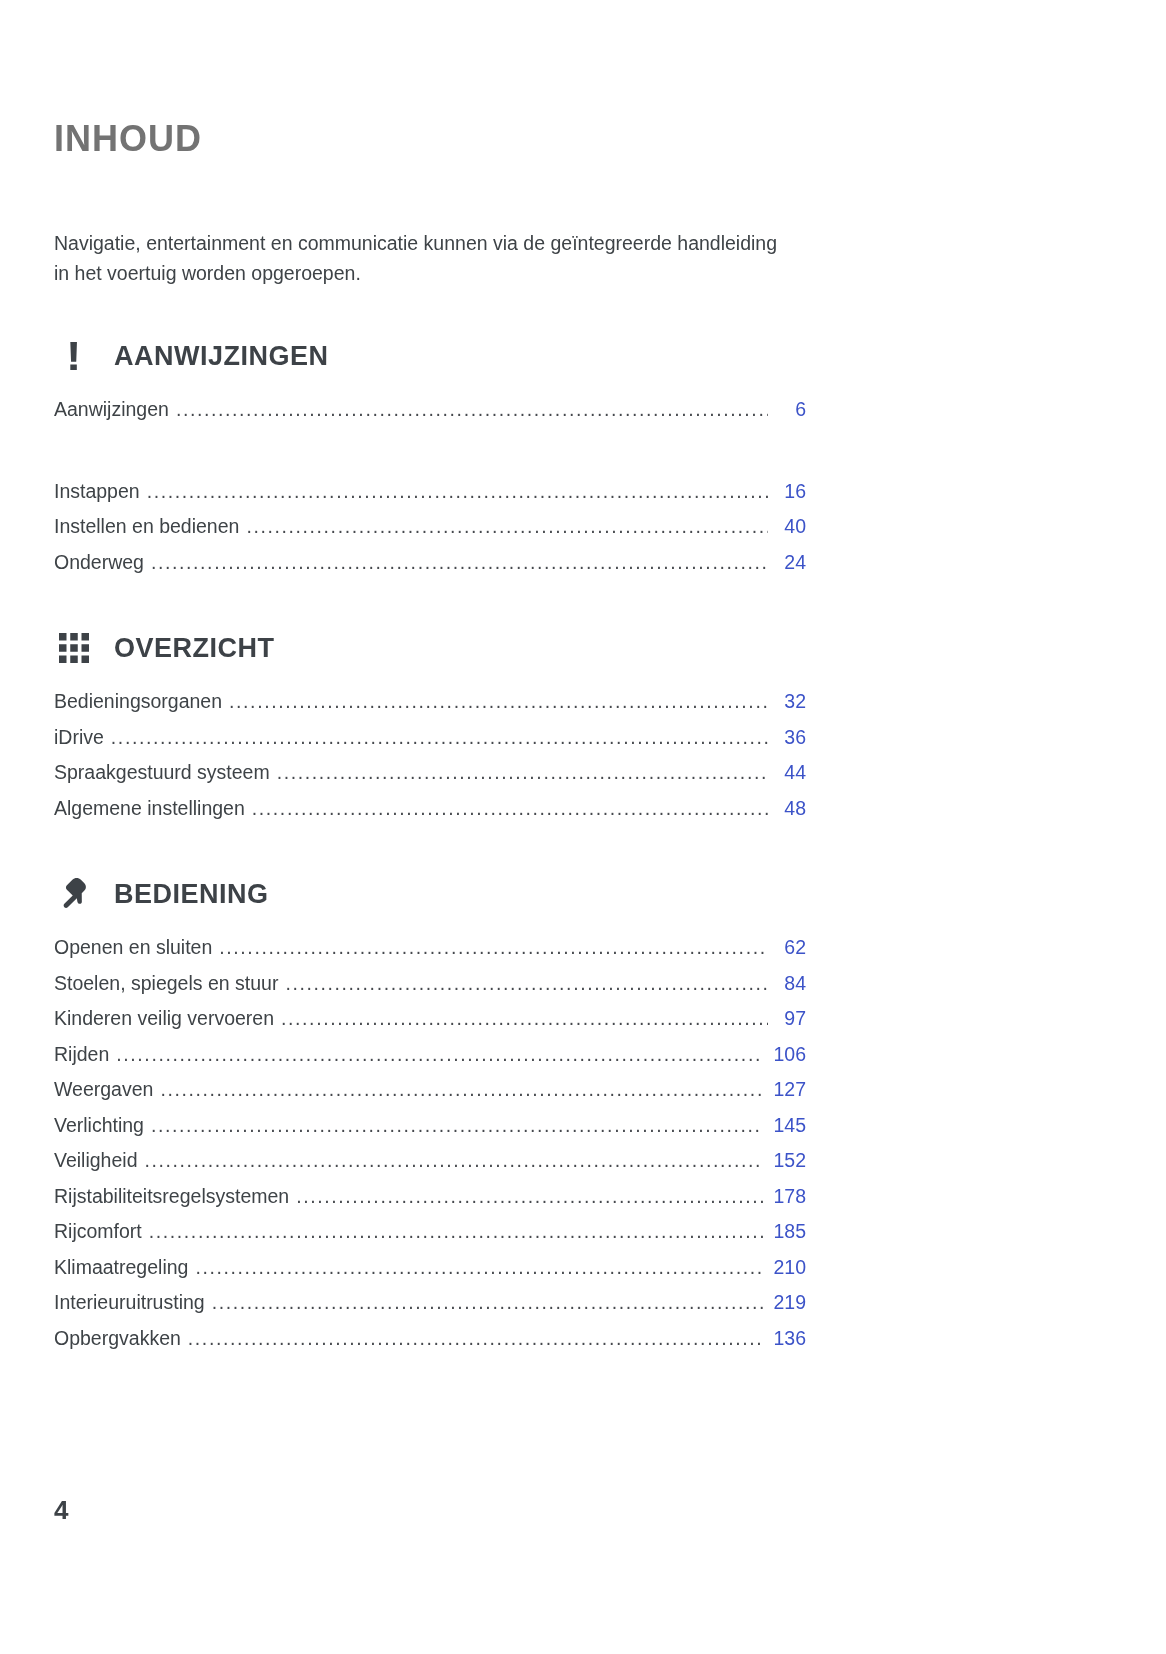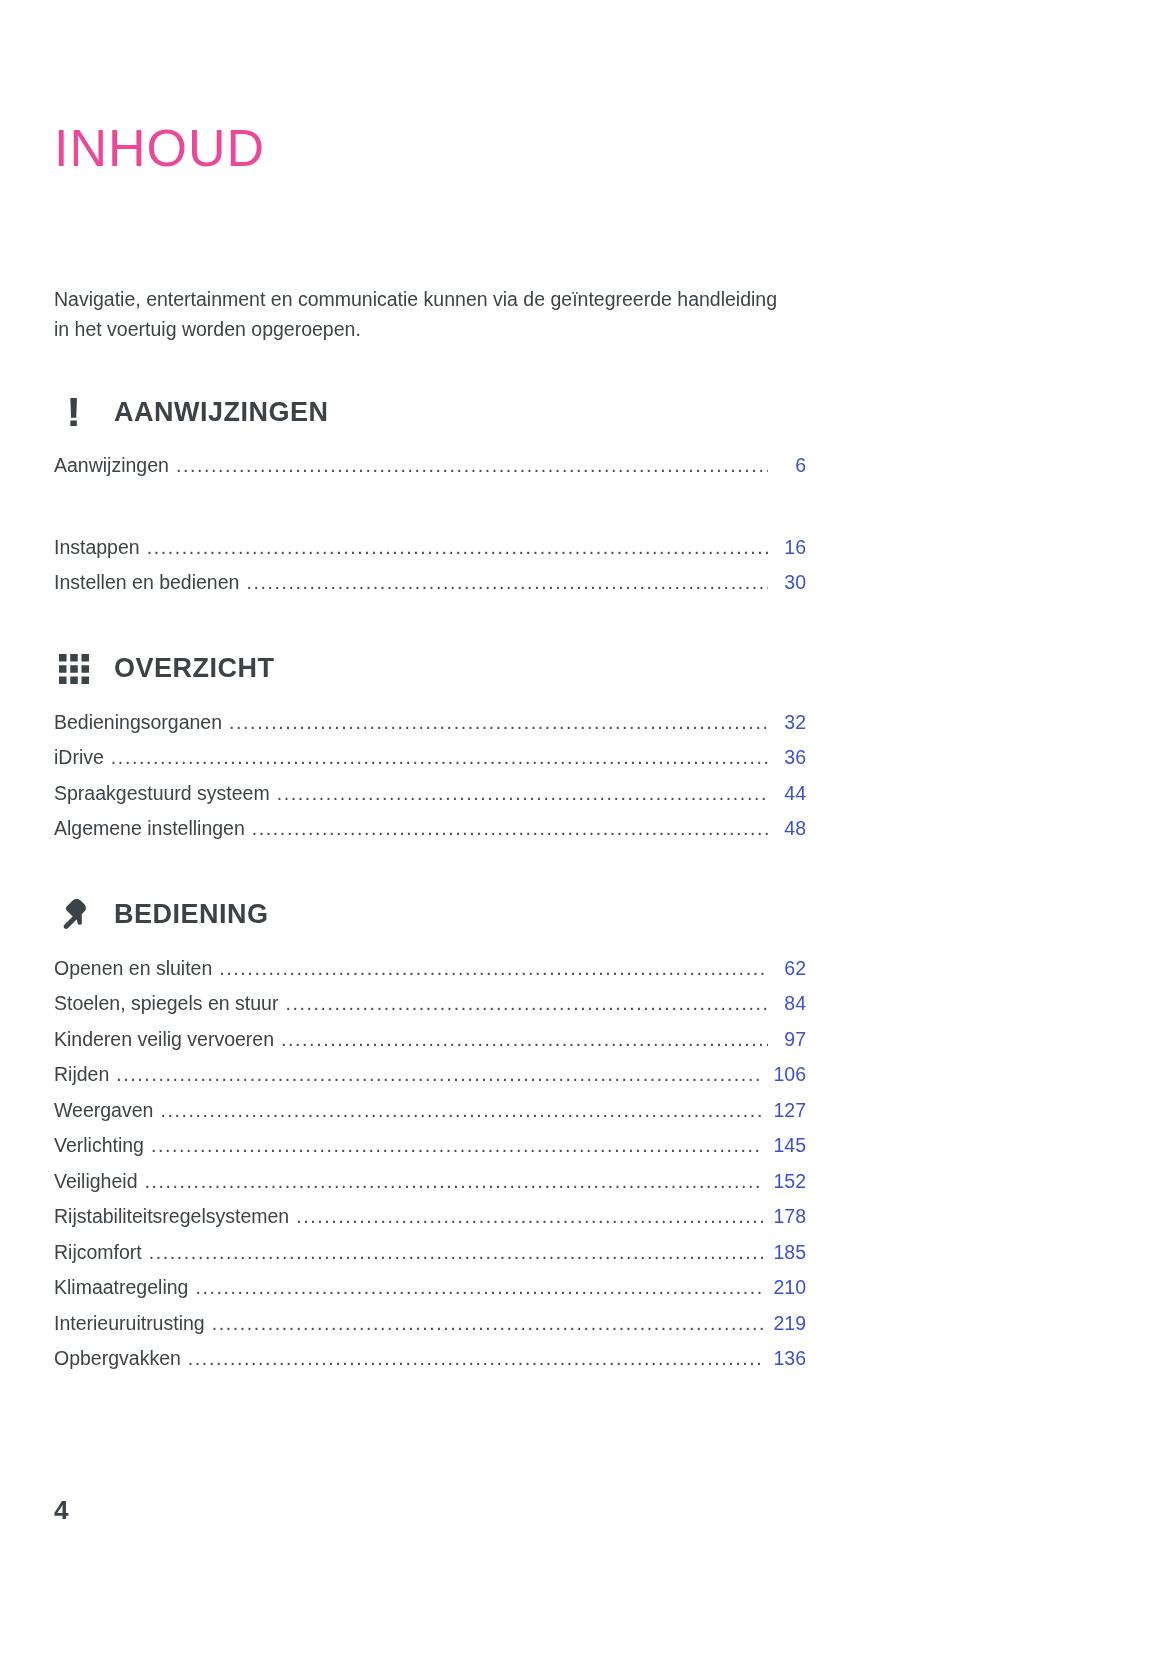--- a/index.html
+++ b/index.html
@@ -12,31 +12,31 @@
   }
   .page {
     position: relative;
     width: 1166px;
     height: 1654px;
     box-sizing: border-box;
     padding: 118px 0 0 54px;
     overflow: hidden;
   }
   h1.title {
-    font-size: 52px;
-    font-weight: 400;
+    font-size: 36px;
+    font-weight: 700;
     letter-spacing: 1px;
     margin: 0;
-    color: #ec4899;
+    color: #737373;
   }
   .intro {
     width: 742px;
     font-size: 19.5px;
     line-height: 1.55;
-    margin: 106px 0 0 0;
+    margin: 68px 0 0 0;
     color: #3e4347;
   }
   #toc { width: 752px; }
   .toc-section { margin-top: 46px; }
   .sec-head {
     display: flex;
     align-items: center;
     gap: 20px;
     margin-bottom: 14px;
     height: 44px;
@@ -118,21 +118,26 @@
       </section>
       <section class="toc-section">
         <div class="entry">
           <span class="lbl">Instappen</span>
           <span class="dots"></span>
           <span class="pg">16</span>
         </div>
         <div class="entry">
           <span class="lbl">Instellen en bedienen</span>
           <span class="dots"></span>
-          <span class="pg">30</span>
+          <span class="pg">40</span>
+        </div>
+        <div class="entry">
+          <span class="lbl">Onderweg</span>
+          <span class="dots"></span>
+          <span class="pg">24</span>
         </div>
       </section>
       <section class="toc-section">
         <div class="sec-head">
           <span class="sec-icon">
             <svg width="30" height="30" viewBox="0 0 24 24" fill="#3d4247">
               <rect x="0" y="0" width="6" height="6"></rect>
               <rect x="9" y="0" width="6" height="6"></rect>
               <rect x="18" y="0" width="6" height="6"></rect>
               <rect x="0" y="9" width="6" height="6"></rect>

